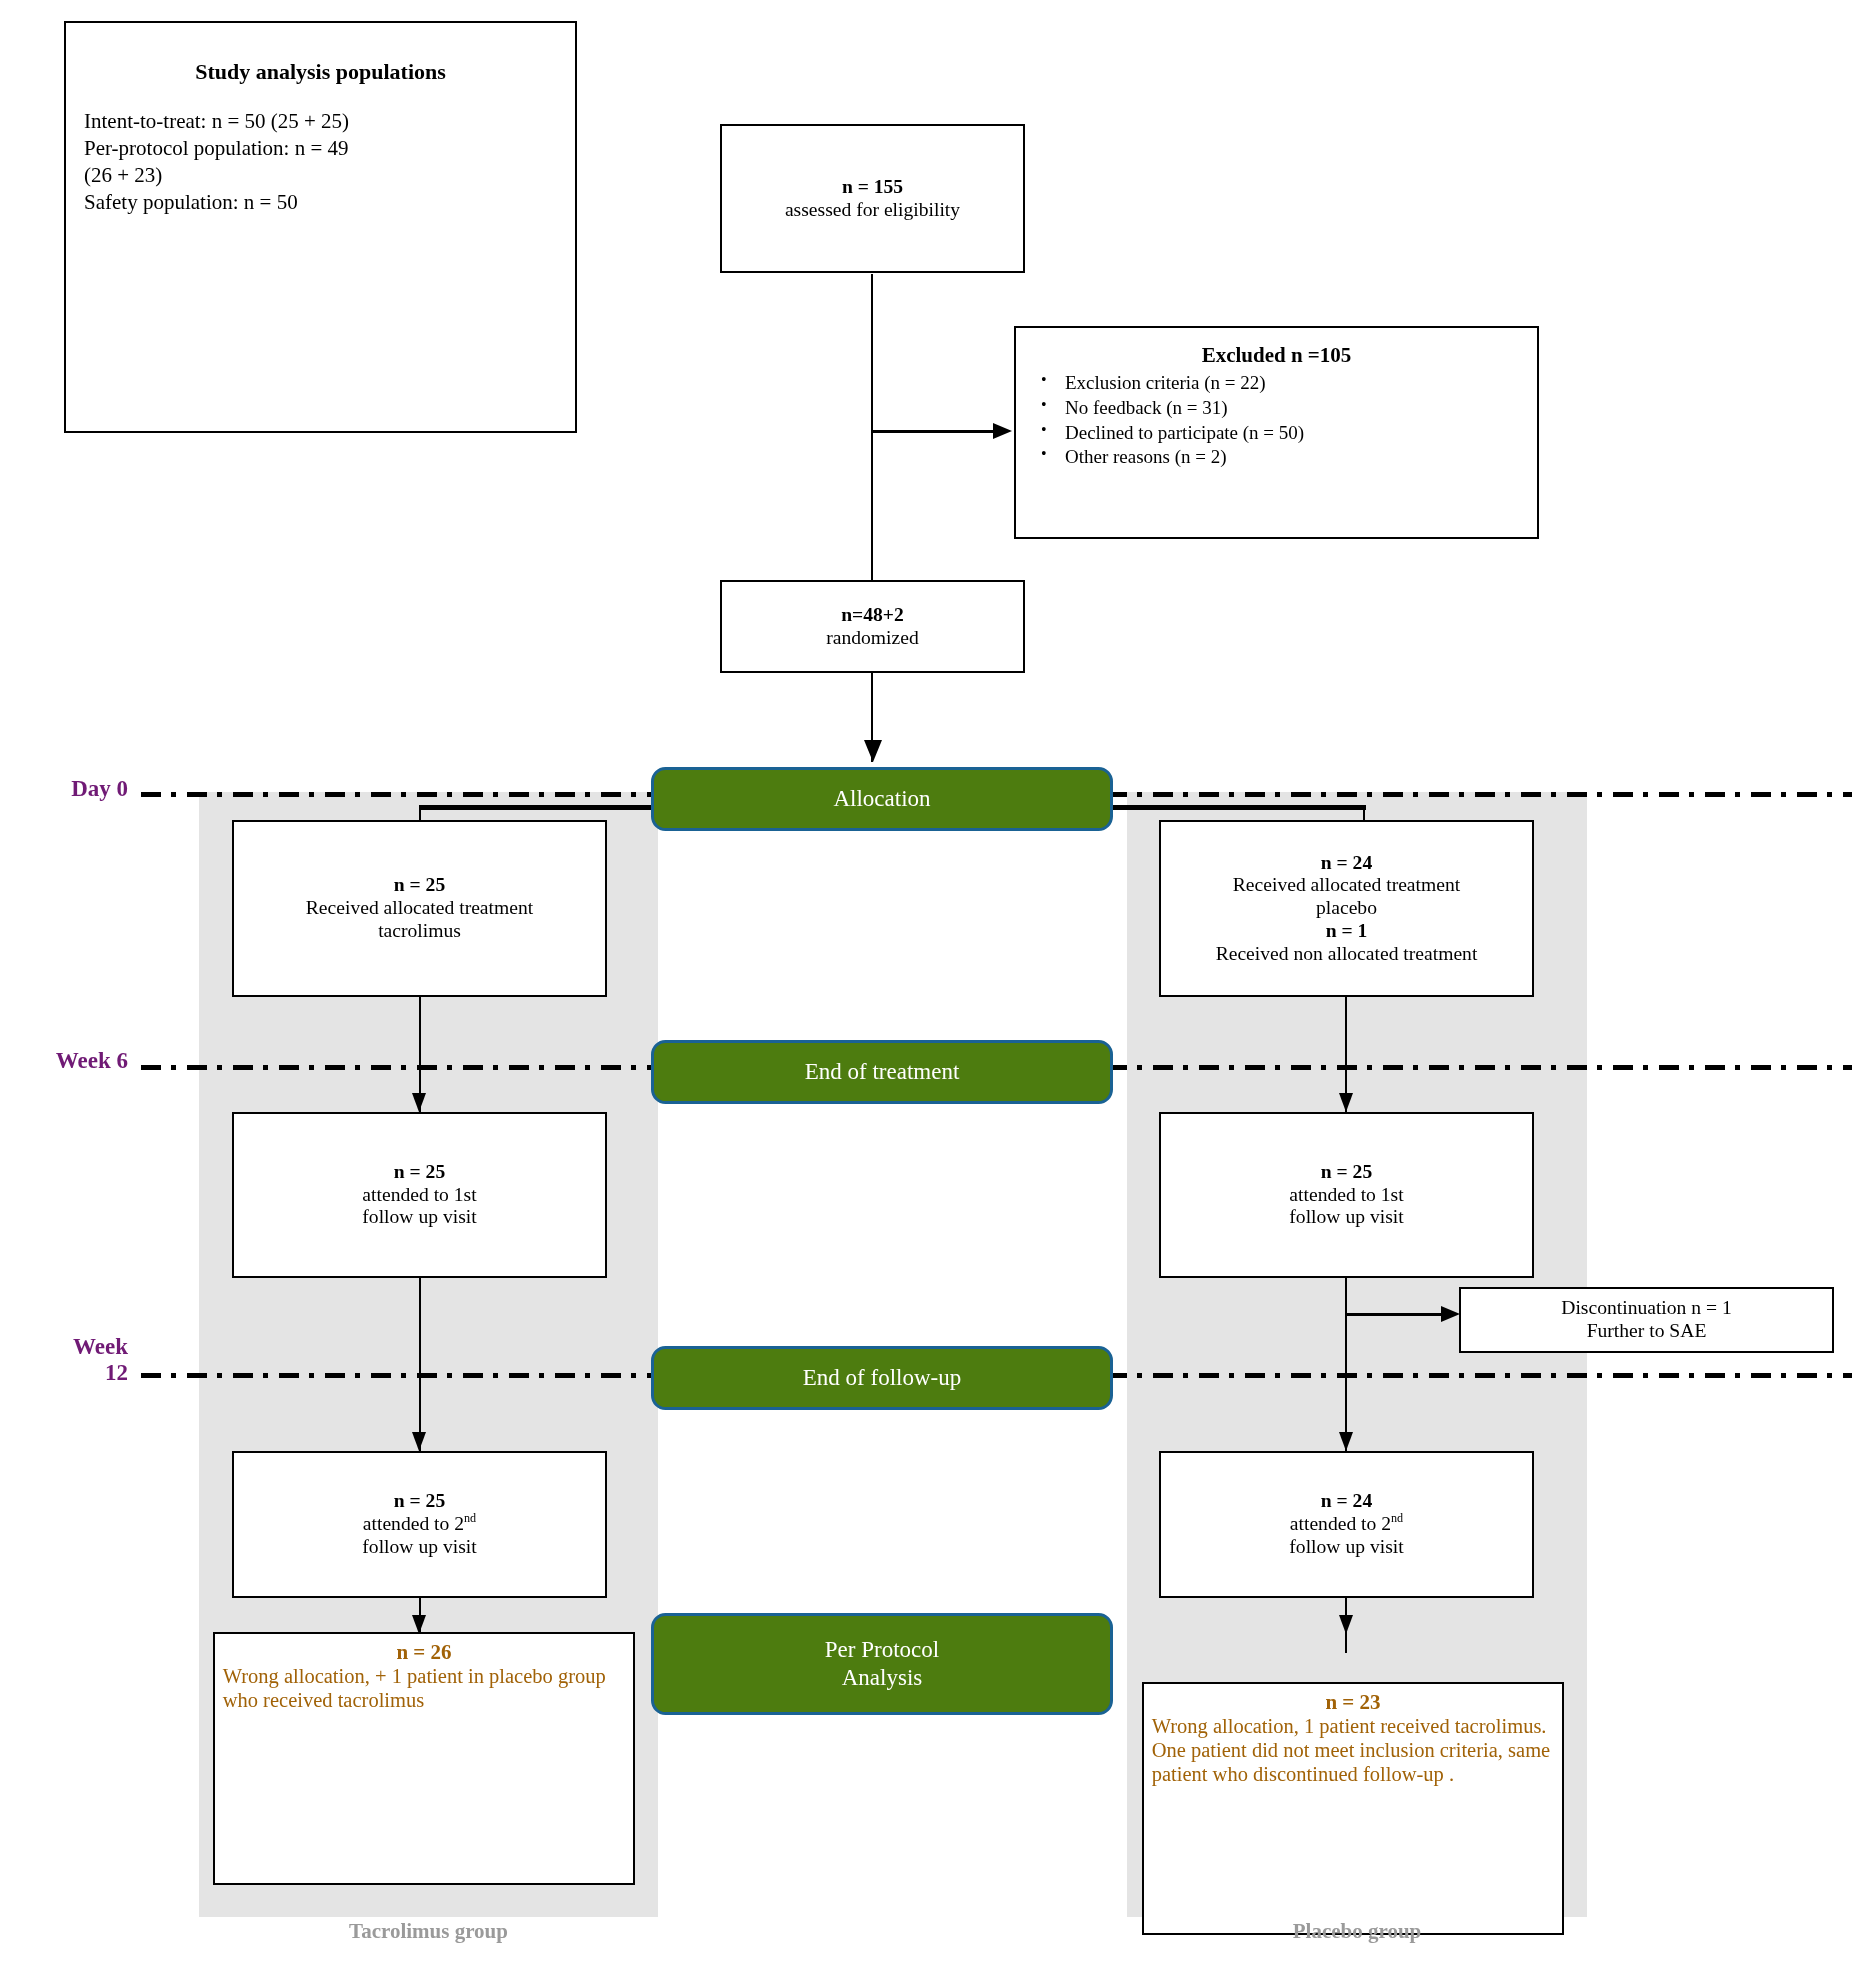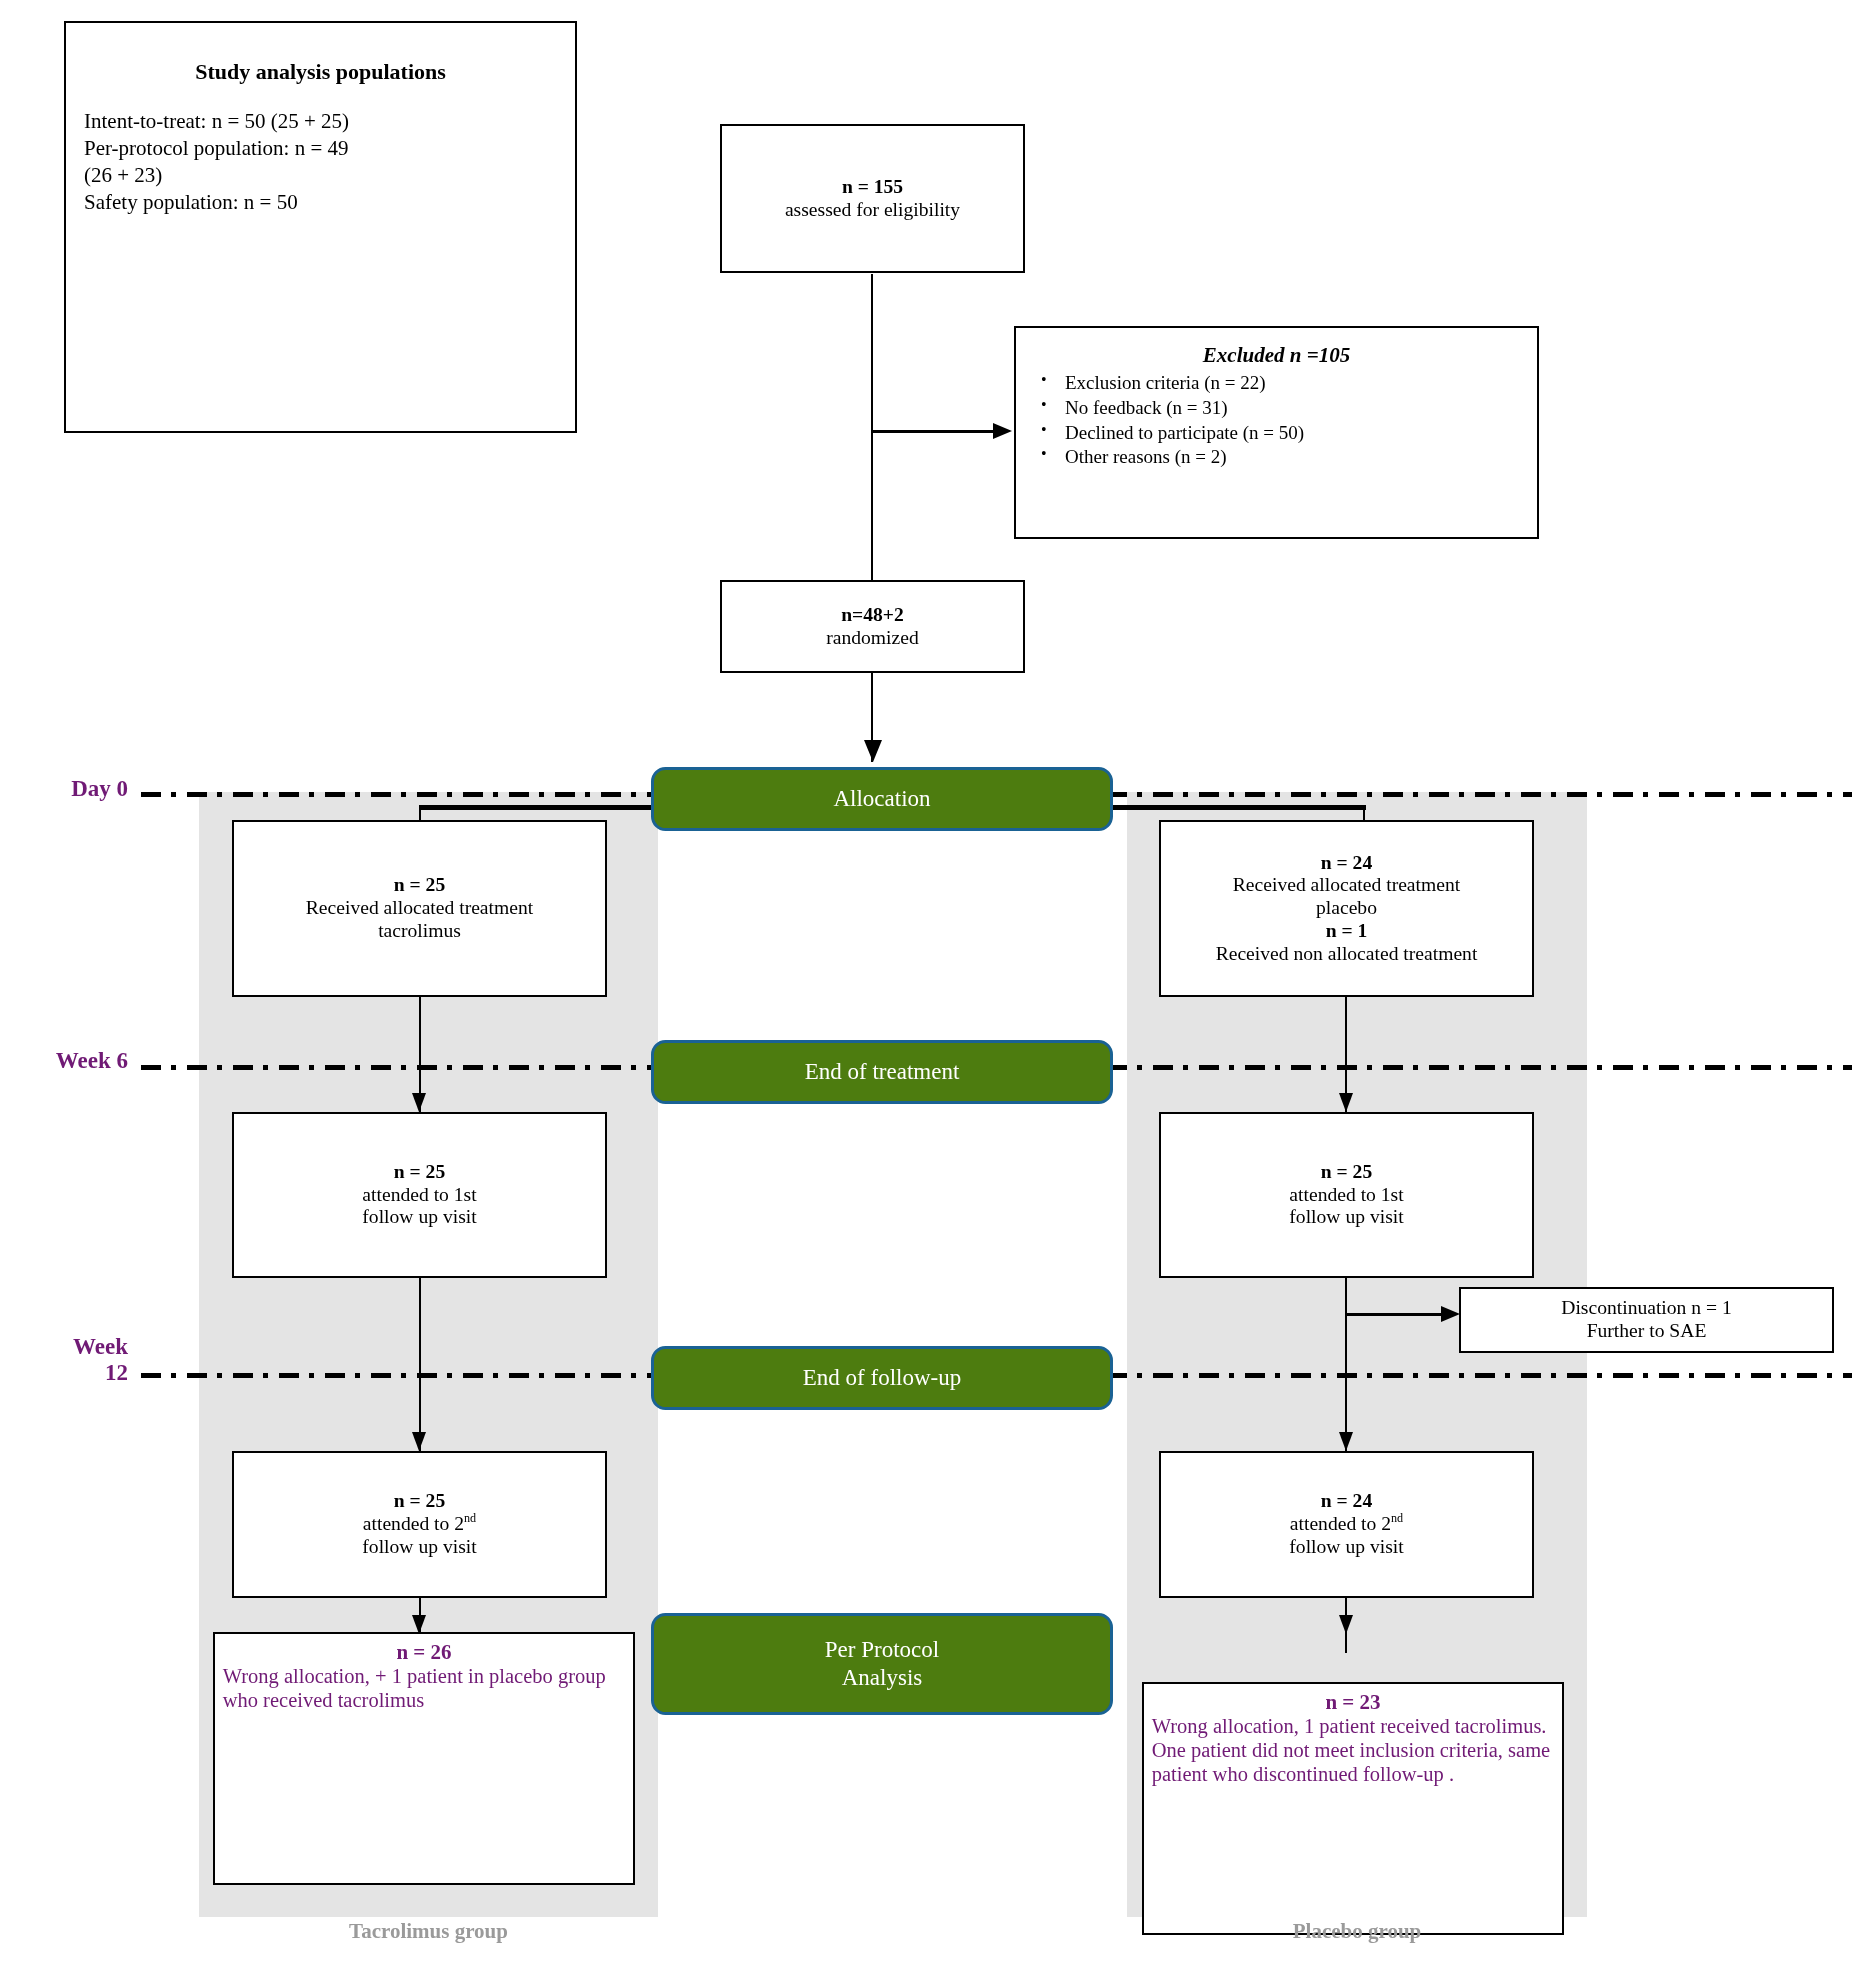--- a/index.html
+++ b/index.html
@@ -28,21 +28,21 @@
   .box .inner{width:100%;}
   .box b{font-weight:bold;}
 
   
   .infobox{display:block;padding:17px 18px;}
   .infobox .title{font-weight:bold;font-size:22px;text-align:center;margin:19px 0 23px 0;}
   .infobox .line{font-size:21px;text-align:left;line-height:1.30;}
 
   
   .excluded{display:block;padding:9.4px 12px;}
-  .excluded .title{font-weight:bold;font-size:21px;text-align:center;margin:6px 0 3.4px 0;font-style:italic;}
+  .excluded .title{font-weight:bold;font-size:21px;text-align:center;margin:6px 0 3.4px 0;}
   .excluded ul{margin:0;padding:0 0 0 37px;list-style:none;}
   .excluded li{font-size:19px;line-height:1.30;position:relative;text-align:left;}
   .excluded li::before{content:"\2022";position:absolute;left:-24px;top:-0.9px;font-size:16px;}
 
   
   .banner{
     background:#4d7c0f;
     border:3.8px solid #1a6294;
     border-radius:14.5px;
     color:#ffffff;
@@ -90,21 +90,21 @@
     border-bottom:8px solid transparent;
     border-left:19.6px solid #000;
   }
 
   
   .timelabel{
     font-size:23px;font-weight:bold;color:#701a75;
     text-align:right;line-height:1.12;
   }
   
-  .ptext{color:#701a75;}
+  .ptext{color:#a16207;}
   .pbox{display:block;text-align:center;padding:6px 7.7px;}
   .pbox .n{font-weight:bold;font-size:21px;margin-bottom:0.9px;}
   .pbox .body{font-size:20.5px;line-height:1.17;text-align:left;}
 
   
   .groupcap{
     color:#9a9a9a;font-size:21px;font-weight:bold;text-align:center;
   }
   sup{font-size:0.62em;vertical-align:super;line-height:0;}
 </style>

